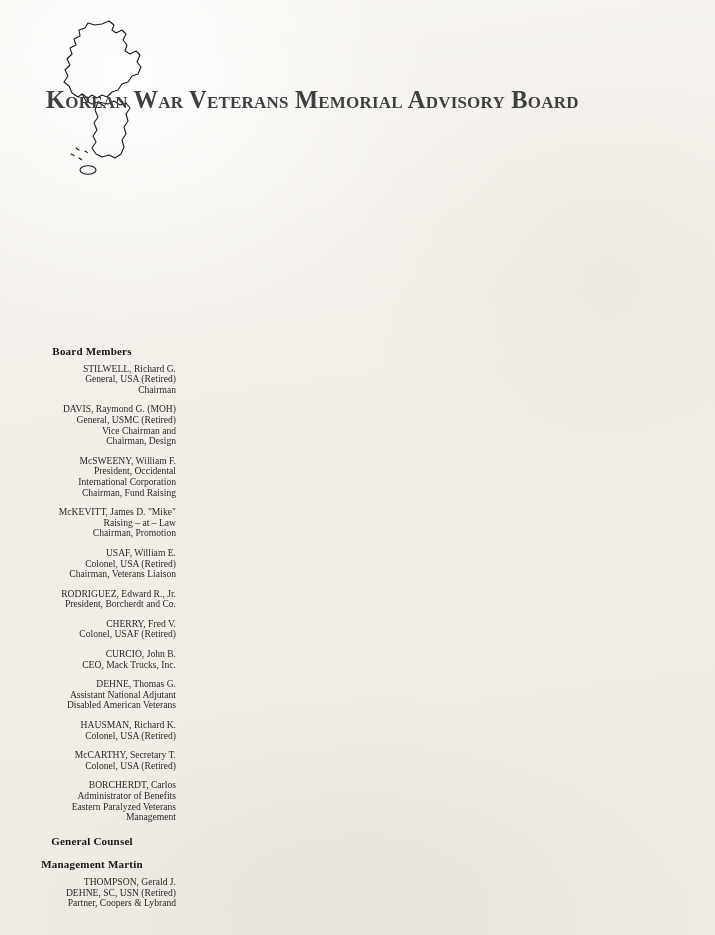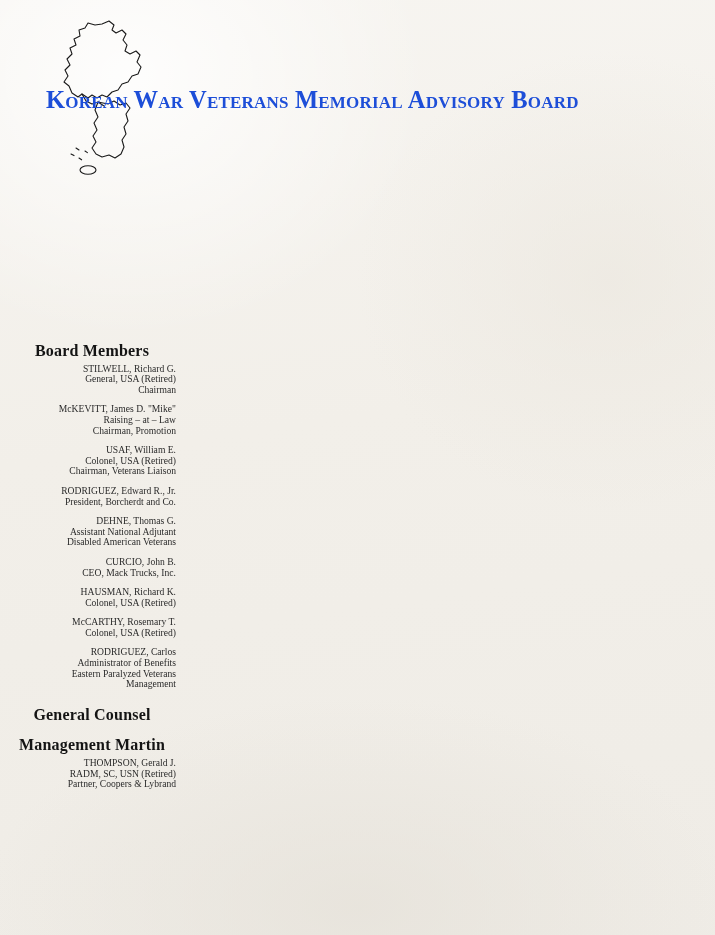--- a/index.html
+++ b/index.html
@@ -37,43 +37,43 @@
   .lh-title {
     position: absolute;
     left: 46px;
     top: 86px;
     font-family: "Liberation Serif", serif;
     font-weight: bold;
     font-size: 24.5px;
     letter-spacing: 0.2px;
     white-space: nowrap;
     font-variant: small-caps;
-    color: #1d4ed8;
+    color: #404040;
   }
 
   
   .sidebar {
     position: absolute;
     left: 8px;
     top: 196px;
     width: 168px;
     font-family: "Liberation Serif", serif;
     font-size: 9.6px;
     line-height: 10.6px;
     color: #2b2b2b;
   }
   .sb-heading {
     font-weight: bold;
-    font-size: 16px;
+    font-size: 11px;
     text-align: center;
     margin: 0 0 7px 0;
     color: #141414;
     letter-spacing: 0.2px;
   }
-  .sb-heading.mid { margin-top: 20px; }
+  .sb-heading.mid { margin-top: 13px; }
   .sb-entry { margin-bottom: 9px; }
   .sb-line { white-space: nowrap; text-align: right; }
   .sb-line.indent { padding-left: 8px; }
 </style>
 </head>
 <body>
 
 <div id="page">
 
   <div class="letterhead">
@@ -106,58 +106,74 @@
   </div>
 
   <div class="sidebar" id="sidebar">
       <div class="sb-heading">Board Members</div>
       <div class="sb-entry">
         <div class="sb-line">STILWELL, Richard G.</div>
         <div class="sb-line">General, USA (Retired)</div>
         <div class="sb-line">Chairman</div>
       </div>
       <div class="sb-entry">
+        <div class="sb-line">DAVIS, Raymond G. (MOH)</div>
+        <div class="sb-line">General, USMC (Retired)</div>
+        <div class="sb-line">Vice Chairman and</div>
+        <div class="sb-line">Chairman, Design</div>
+      </div>
+      <div class="sb-entry">
+        <div class="sb-line">McSWEENY, William F.</div>
+        <div class="sb-line">President, Occidental</div>
+        <div class="sb-line indent">International Corporation</div>
+        <div class="sb-line">Chairman, Fund Raising</div>
+      </div>
+      <div class="sb-entry">
         <div class="sb-line">McKEVITT, James D. "Mike"</div>
         <div class="sb-line">Raising – at – Law</div>
         <div class="sb-line">Chairman, Promotion</div>
       </div>
       <div class="sb-entry">
         <div class="sb-line">USAF, William E.</div>
         <div class="sb-line">Colonel, USA (Retired)</div>
         <div class="sb-line">Chairman, Veterans Liaison</div>
       </div>
       <div class="sb-entry">
         <div class="sb-line">RODRIGUEZ, Edward R., Jr.</div>
         <div class="sb-line">President, Borcherdt and Co.</div>
       </div>
       <div class="sb-entry">
-        <div class="sb-line">DEHNE, Thomas G.</div>
-        <div class="sb-line">Assistant National Adjutant</div>
-        <div class="sb-line">Disabled American Veterans</div>
+        <div class="sb-line">CHERRY, Fred V.</div>
+        <div class="sb-line">Colonel, USAF (Retired)</div>
       </div>
       <div class="sb-entry">
         <div class="sb-line">CURCIO, John B.</div>
         <div class="sb-line">CEO, Mack Trucks, Inc.</div>
       </div>
       <div class="sb-entry">
+        <div class="sb-line">DEHNE, Thomas G.</div>
+        <div class="sb-line">Assistant National Adjutant</div>
+        <div class="sb-line">Disabled American Veterans</div>
+      </div>
+      <div class="sb-entry">
         <div class="sb-line">HAUSMAN, Richard K.</div>
         <div class="sb-line">Colonel, USA (Retired)</div>
       </div>
       <div class="sb-entry">
-        <div class="sb-line">McCARTHY, Rosemary T.</div>
+        <div class="sb-line">McCARTHY, Secretary T.</div>
         <div class="sb-line">Colonel, USA (Retired)</div>
       </div>
       <div class="sb-entry">
-        <div class="sb-line">RODRIGUEZ, Carlos</div>
+        <div class="sb-line">BORCHERDT, Carlos</div>
         <div class="sb-line">Administrator of Benefits</div>
         <div class="sb-line">Eastern Paralyzed Veterans</div>
         <div class="sb-line indent">Management</div>
       </div>
       <div class="sb-heading mid">General Counsel</div>
       <div class="sb-heading mid">Management Martin</div>
       <div class="sb-entry">
         <div class="sb-line">THOMPSON, Gerald J.</div>
-        <div class="sb-line">RADM, SC, USN (Retired)</div>
+        <div class="sb-line">DEHNE, SC, USN (Retired)</div>
         <div class="sb-line">Partner, Coopers &amp; Lybrand</div>
       </div>
     </div>
 
 </div>
 
 </body></html>

